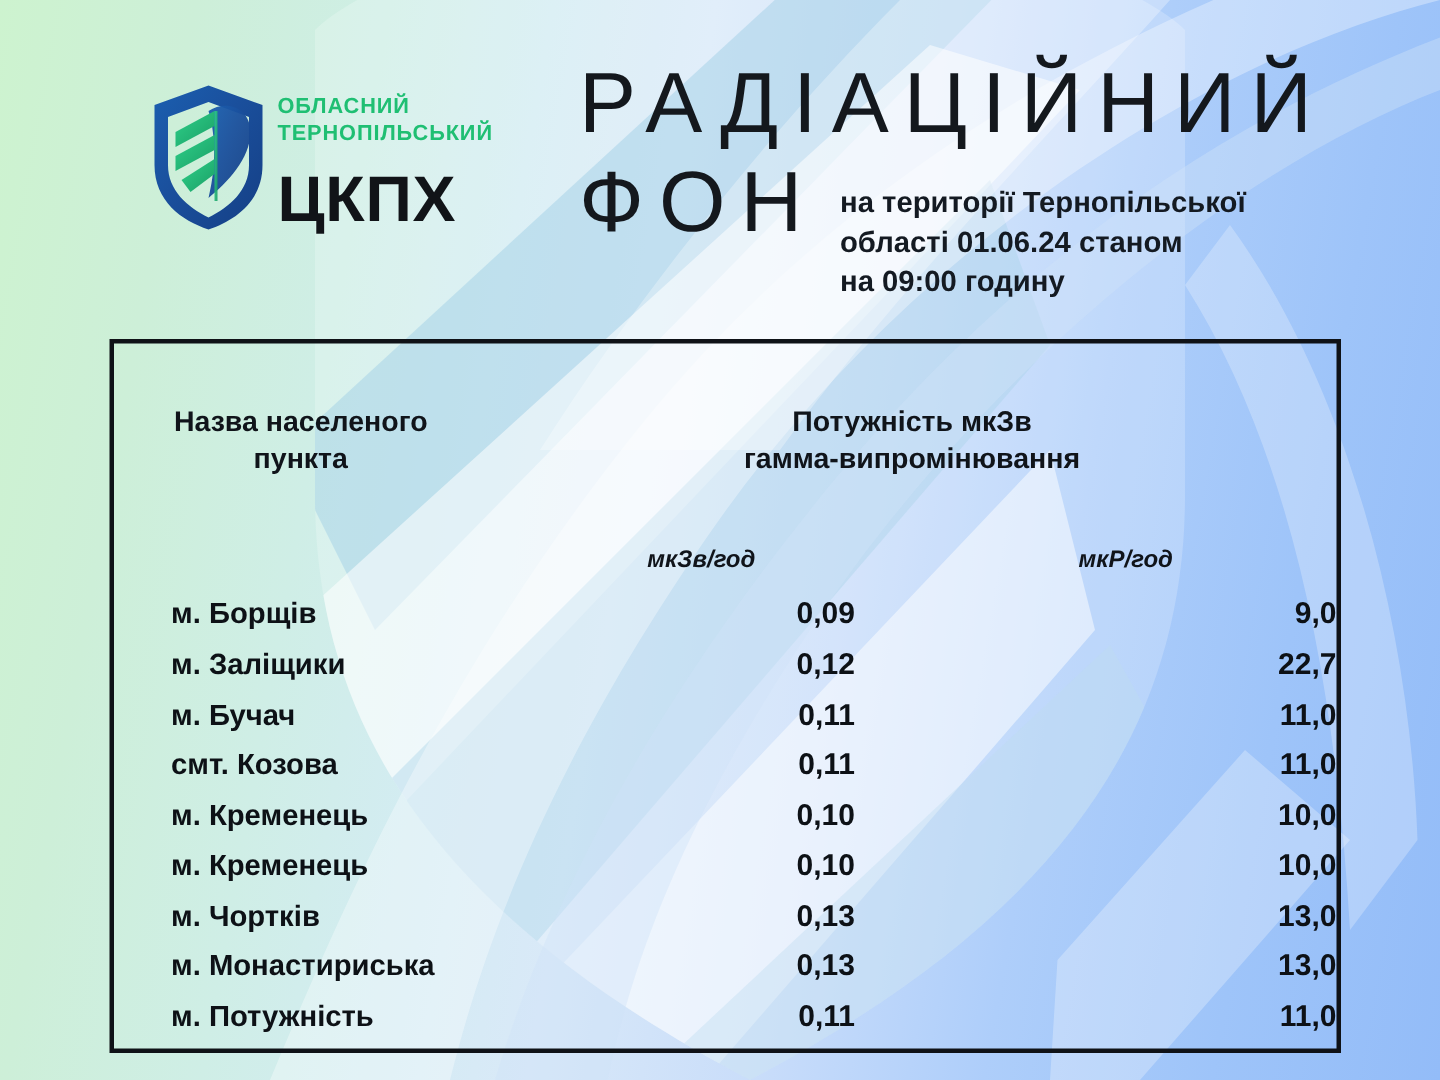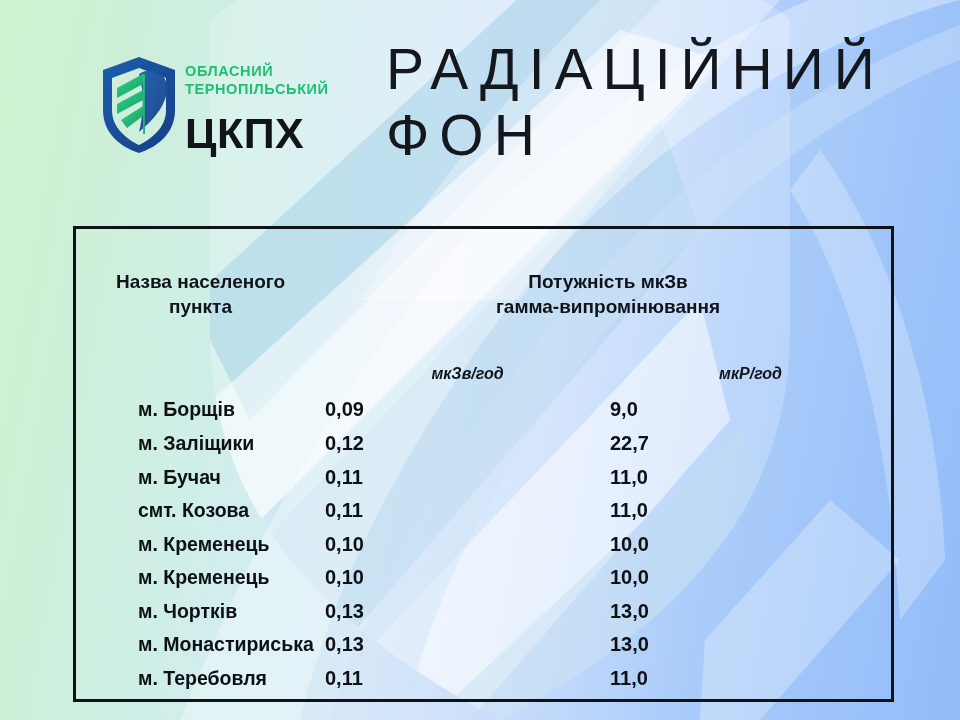--- a/index.html
+++ b/index.html
@@ -155,25 +155,24 @@
     height: 33.6px;
     line-height: 33.6px;
     font-weight: 700;
     color: #0d1116;
     white-space: nowrap;
   }
   .names .row {
     font-size: 19.5px;
     text-align: left;
     padding-left: 38px;
-    margin-left: 24px;
   }
   .vals .row {
     font-size: 20px;
-    text-align: left;
+    text-align: right;
   }
   .vals-a .row { padding-right: 40px; }
   .vals-b .row { }
 </style>
 </head>
 <body>
 
 <div id="poster">
 
   <div class="wm">
@@ -252,20 +251,25 @@
       <div class="logo-line">ТЕРНОПІЛЬСЬКИЙ</div>
       <div class="logo-acronym">ЦКПХ</div>
     </div>
   </div>
 
   <div class="title-main">
     <div>РАДІАЦІЙНИЙ</div>
     <div class="title-line2">ФОН</div>
   </div>
 
+  <div class="subtitle">
+    <div>на території Тернопільської</div>
+    <div>області 01.06.24 станом</div>
+    <div>на 09:00 годину</div>
+  </div>
 
   <div class="table-wrap">
     <table class="tbl">
       <colgroup>
         <col class="col-name">
           <col class="col-usv">
           <col class="col-ur">
       </colgroup>
       <tbody>
         <tr class="hdr-row">
@@ -289,21 +293,21 @@
           <td class="body-cell v-div-1">
             <div class="stack names" id="col-names">
                 <div class="row">м. Борщів</div>
                 <div class="row">м. Заліщики</div>
                 <div class="row">м. Бучач</div>
                 <div class="row">смт.  Козова</div>
                 <div class="row">м. Кременець</div>
                 <div class="row">м. Кременець</div>
                 <div class="row">м. Чортків</div>
                 <div class="row">м. Монастириська</div>
-                <div class="row">м. Теребовля</div>
+                <div class="row">м. Потужність</div>
               </div>
           </td>
           <td class="body-cell v-div-2">
             <div class="stack vals vals-a" id="col-usv">
                 <div class="row">0,09</div>
                 <div class="row">0,12</div>
                 <div class="row">0,11</div>
                 <div class="row">0,11</div>
                 <div class="row">0,10</div>
                 <div class="row">0,10</div>

